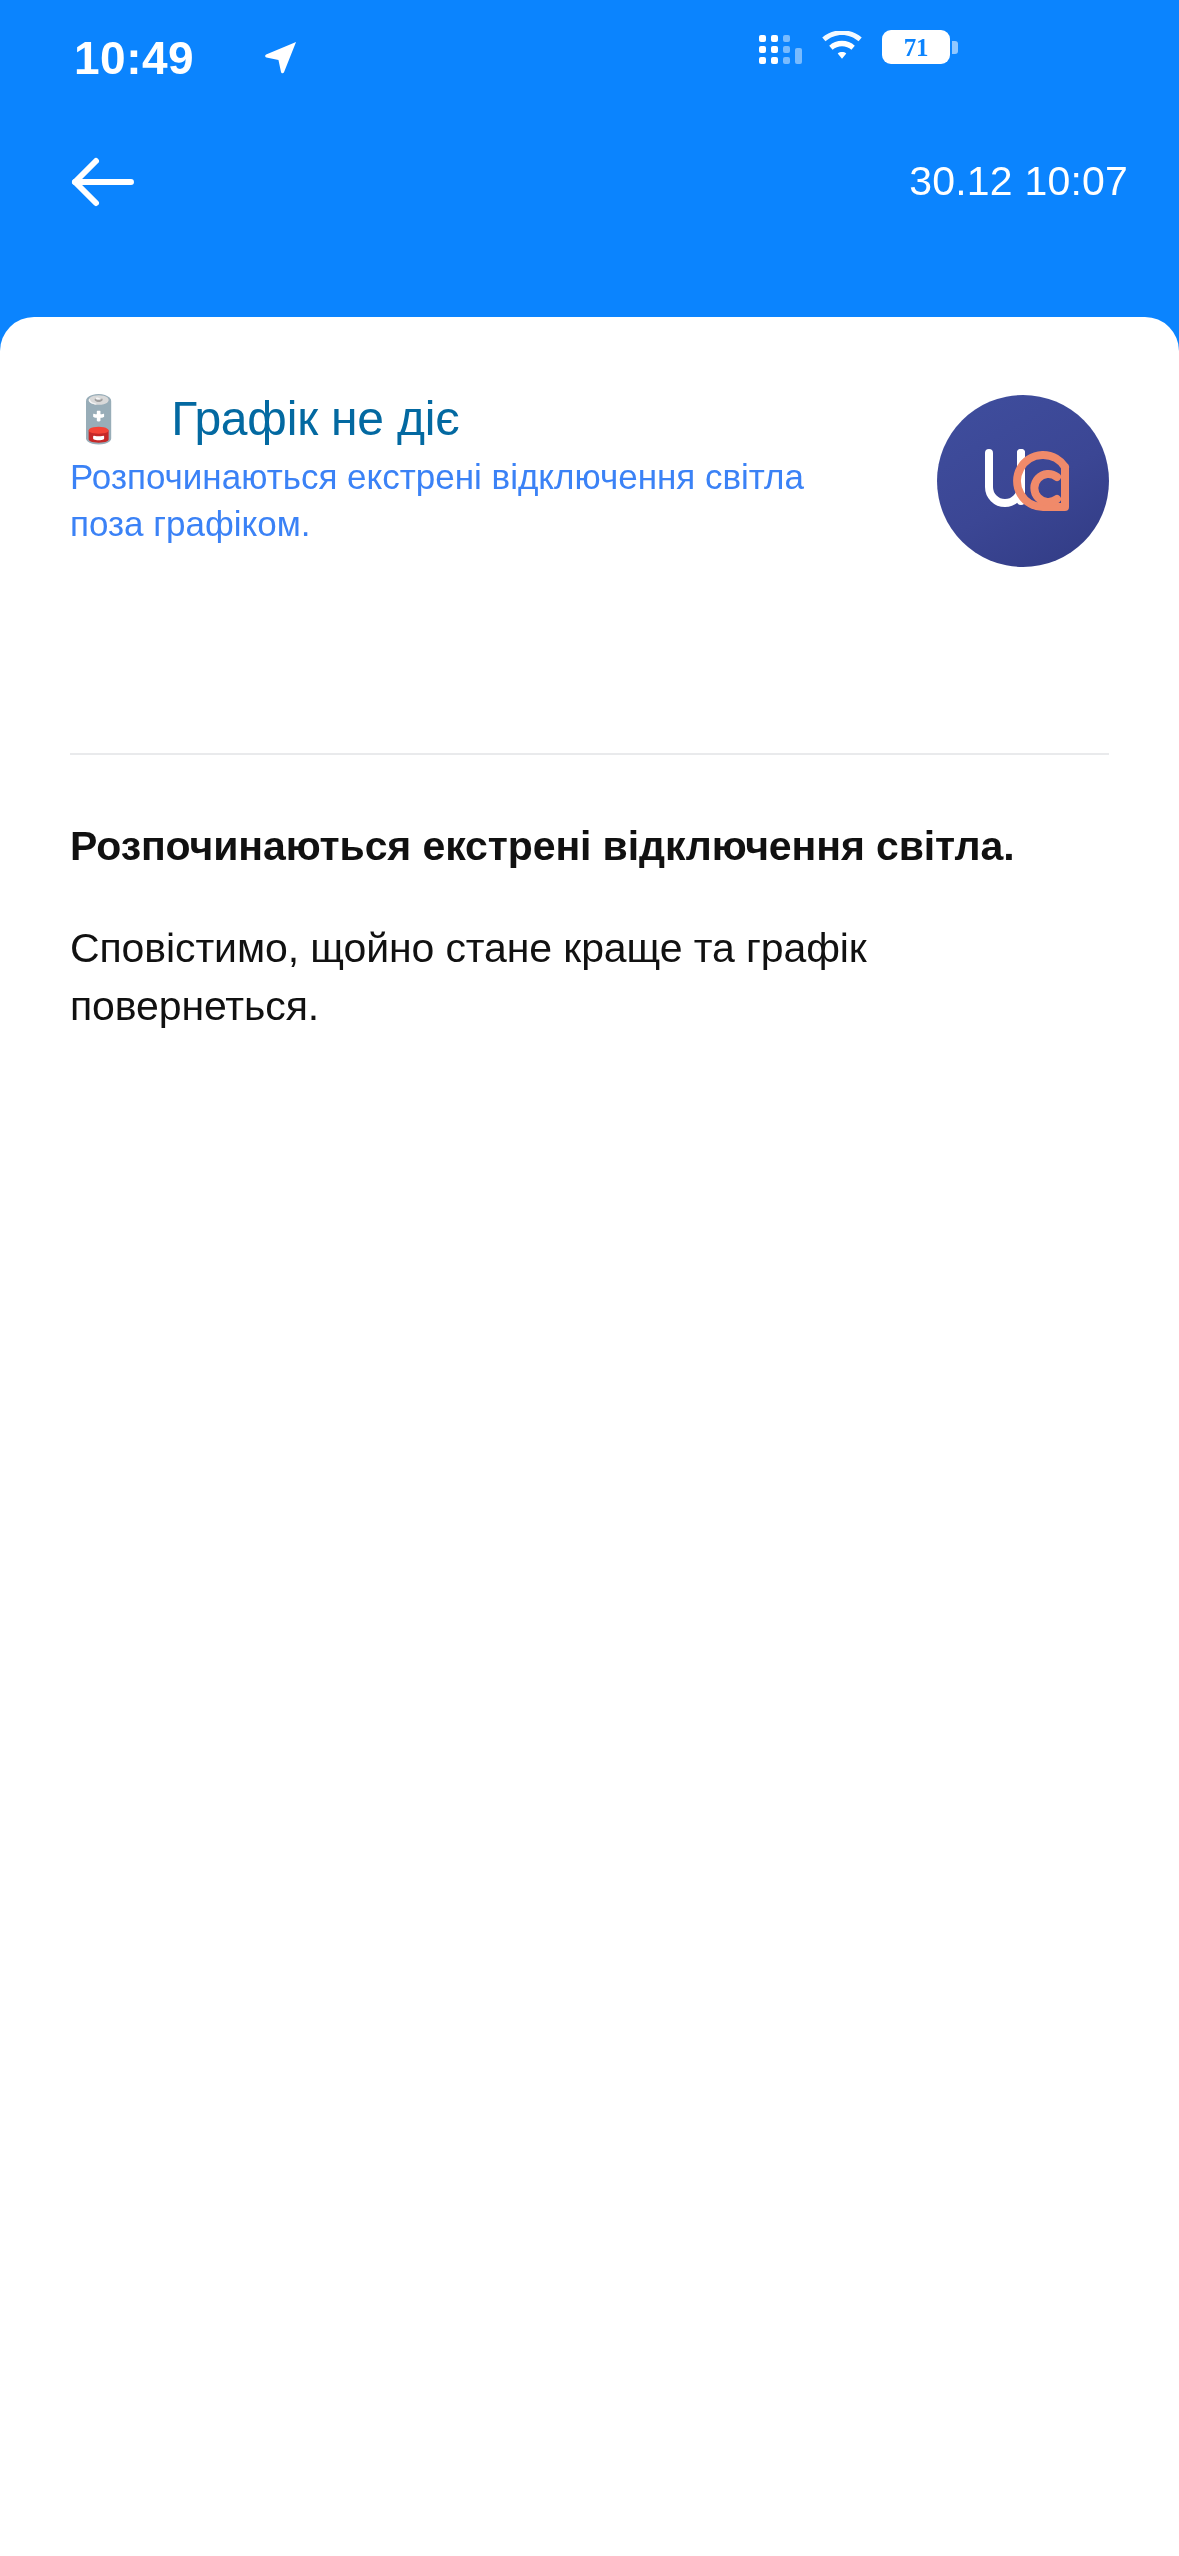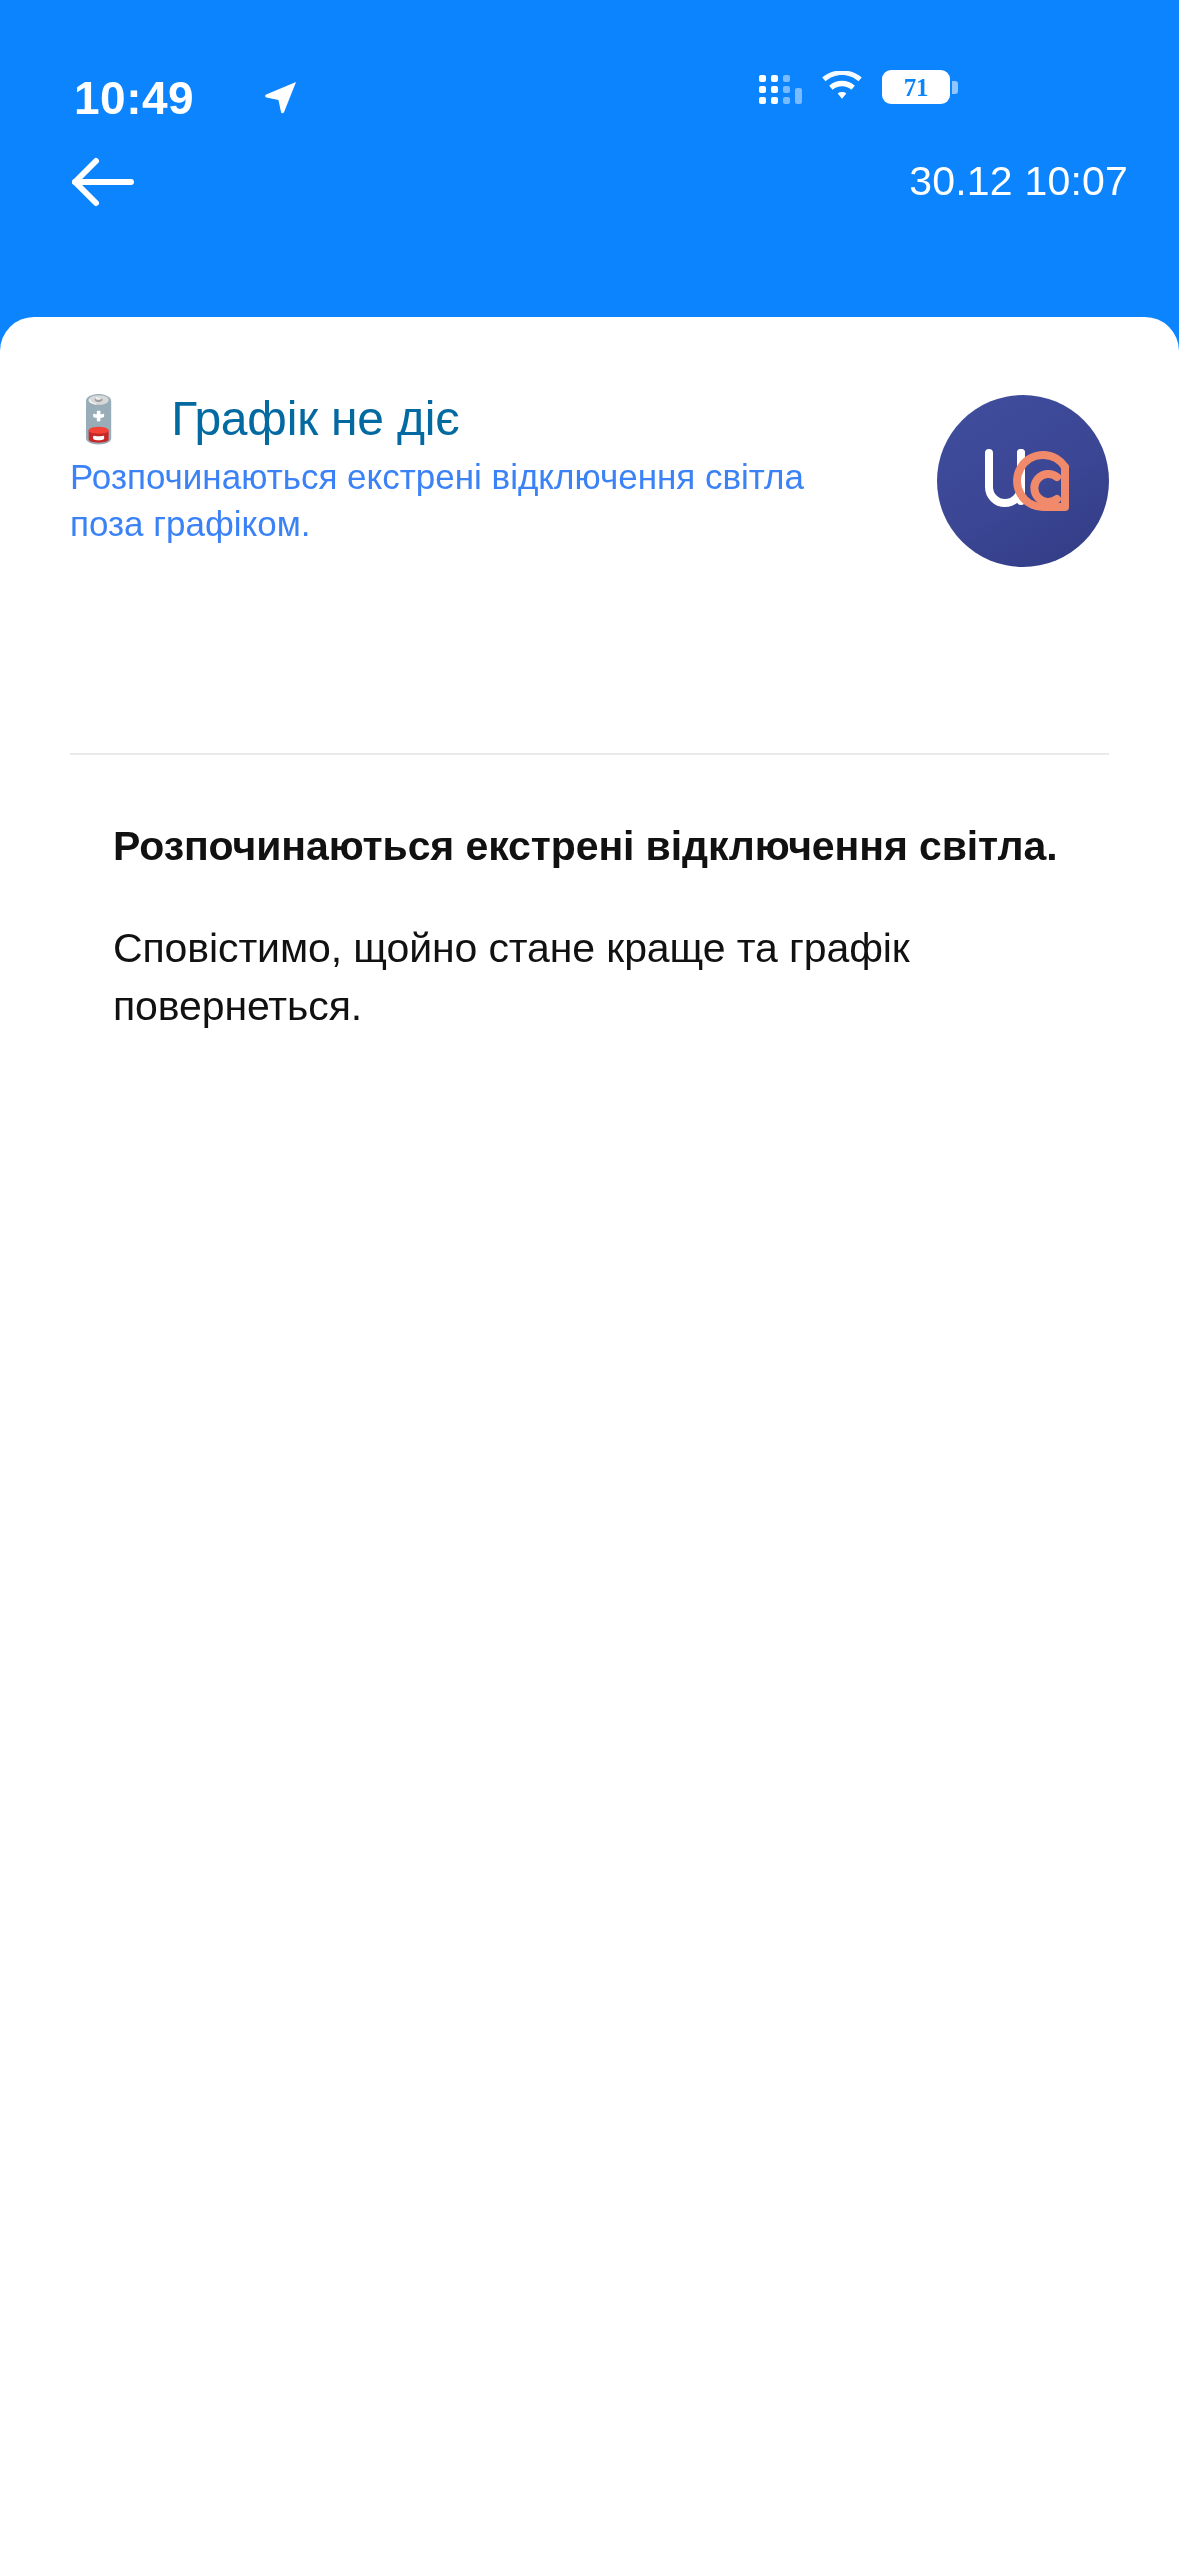--- a/index.html
+++ b/index.html
@@ -18,21 +18,20 @@
     overflow: hidden;
   }
 
   
   .status-bar {
     position: absolute;
     top: 0; left: 0;
     width: 1012px;
     height: 112px;
     color: #ffffff;
-    margin-top: 40px;
   }
   .status-time {
     position: absolute;
     left: 74px;
     top: 33px;
     font-size: 46px;
     font-weight: bold;
     letter-spacing: 0.5px;
     line-height: 50px;
   }
@@ -189,21 +188,20 @@
     position: absolute;
     top: 500px;
     left: 70px;
     width: 1000px;
   }
   .para {
     font-size: 41px;
     line-height: 58px;
     color: #111111;
     letter-spacing: -0.1px;
-    margin-left: 43px;
   }
   .para.bold { font-weight: bold; }
   .para + .para { margin-top: 44px; }
 </style>
 </head>
 <body>
 
 <div class="screen">
 
   <div class="status-bar">

